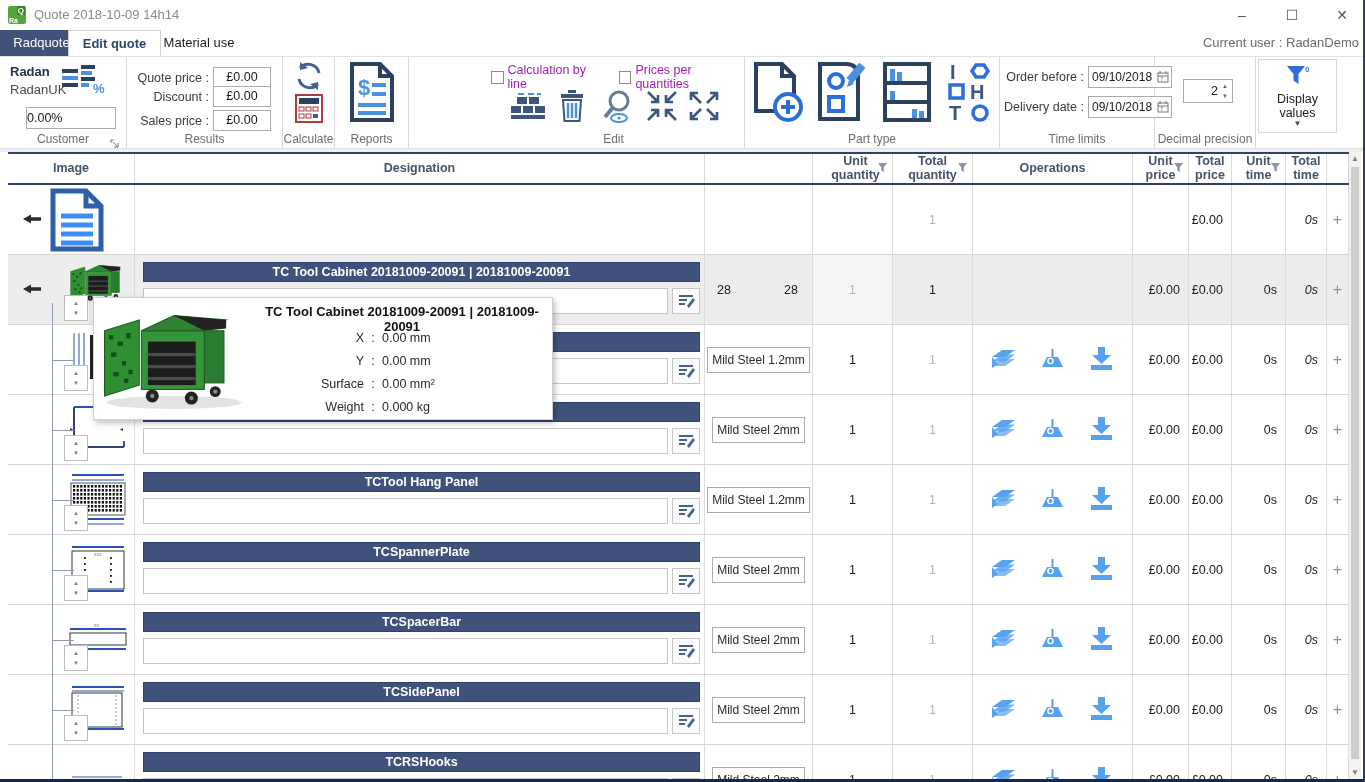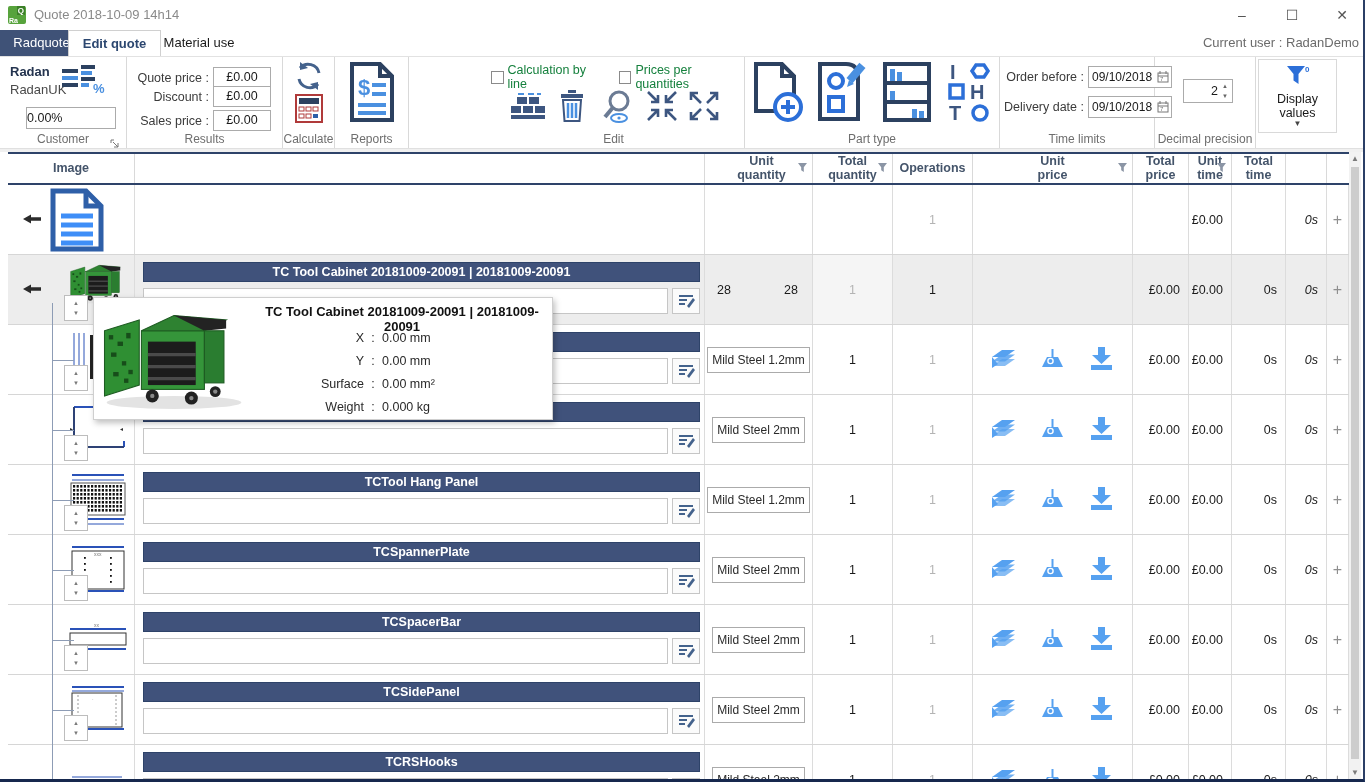--- a/index.html
+++ b/index.html
@@ -38,21 +38,21 @@
   .g-calc{left:283px;width:52px;}
   .g-reports{left:335px;width:74px;}
   .g-attach{left:409px;width:74px;}
   .g-edit{left:483px;width:262px;}
   .g-part{left:745px;width:255px;}
   .g-time{left:1000px;width:155px;}
   .g-dec{left:1155px;width:101px;}
   .g-disp{left:1256px;width:85px;border-right:none;}
   .icon-btn{display:inline-block;cursor:default;}
   .chk-row{position:absolute;left:8px;top:6px;display:flex;gap:14px;align-items:center;}
-  .chk{display:flex;align-items:center;gap:4px;font-size:12.5px;color:#15803d;}
+  .chk{display:flex;align-items:center;gap:4px;font-size:12.5px;color:#a21caf;}
   .chk .box{width:13px;height:13px;border:1px solid #8a8a8a;background:#fff;}
   .edit-icons{position:absolute;left:0;top:32px;width:100%;display:flex;justify-content:center;gap:12px;align-items:center;}
   .part-icons{position:absolute;left:0;top:4px;width:100%;display:flex;justify-content:center;gap:12px;align-items:flex-start;}
   .tl-row{position:absolute;left:0;width:100%;height:24px;}
   .tl-lab{position:absolute;left:0;width:84px;text-align:right;font-size:12.5px;color:#3b3b3b;line-height:24px;}
   .tl-box{position:absolute;left:88px;top:1px;width:84px;height:22px;border:1px solid #ababab;background:#fff;font-size:12px;color:#1a1a1a;line-height:20px;padding-left:3px;}
   .tl-box svg{position:absolute;right:2px;top:4px;}
   .dec-box{position:absolute;left:28px;top:22px;width:50px;height:24px;border:1px solid #ababab;background:#fff;}
   .dec-val{position:absolute;left:0;top:0;width:34px;height:22px;text-align:right;font-size:12.5px;line-height:22px;color:#1a1a1a;}
   .spin{position:absolute;right:1px;top:1px;width:12px;height:20px;display:flex;flex-direction:column;justify-content:space-between;font-size:6px;color:#666;text-align:center;line-height:10px;}
@@ -400,20 +400,23 @@
         <div class="disp-caret">▼</div>
       </div>
     </div>
   </div>
   <div class="ribbon-sep-bottom"></div>
 
   <div class="grid">
     <div class="ghead">
         <div class="hcell">
           <span>Image</span>
+        </div>
+        <div class="hcell">
+          <span>Designation</span>
         </div>
         <div class="hcell">
           <span></span>
         </div>
         <div class="hcell">
           <span style="max-width: 58px; margin-left: 6px;">Unit quantity</span>
           <svg class="funnel" width="11" height="11" viewBox="0 0 11 11">
             <path d="M1 1 H10 L6.8 5.2 V10 L4.2 8.2 V5.2 Z" fill="#8b95a5"></path>
           </svg>
         </div>

